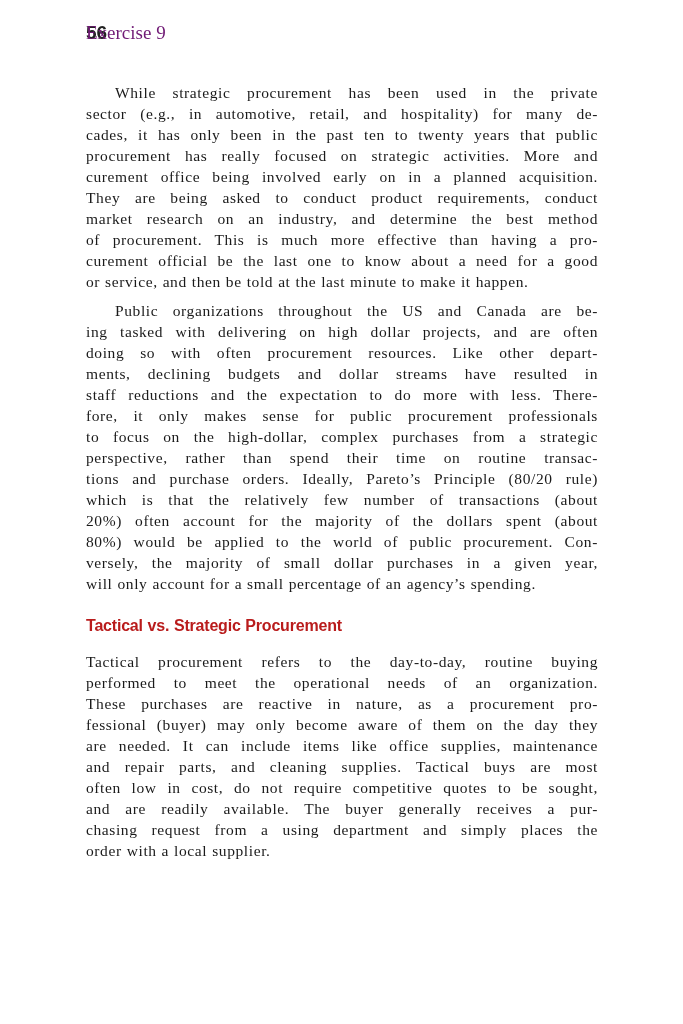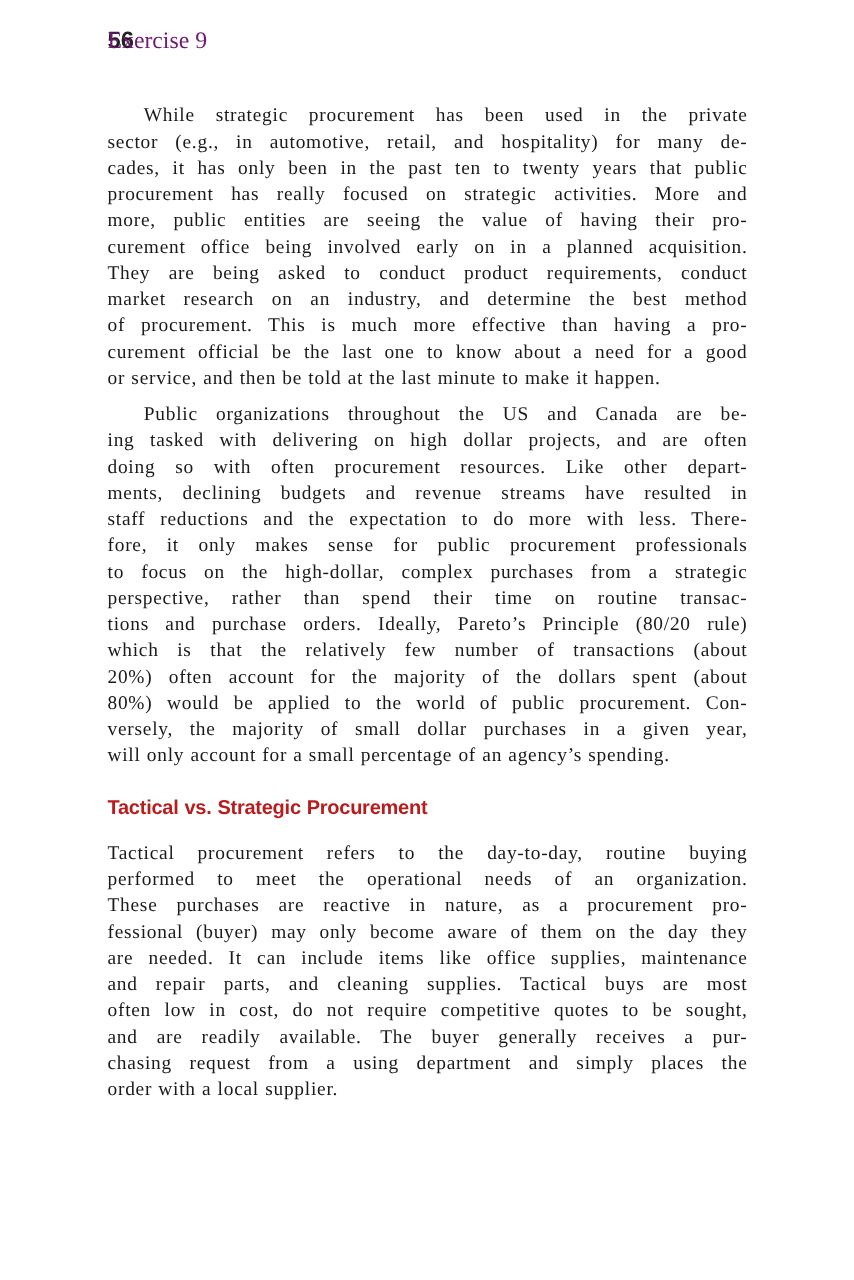--- a/index.html
+++ b/index.html
@@ -22,33 +22,32 @@
   <span class="page-number">56</span>
   <div class="running-head">Exercise 9</div>
 </div>
 
 <div class="body">
   <div class="para" id="para-0">
       <span class="line indent">While strategic procurement has been used in the private</span>
       <span class="line">sector (e.g., in automotive, retail, and hospitality) for many de-</span>
       <span class="line">cades, it has only been in the past ten to twenty years that public</span>
       <span class="line">procurement has really focused on strategic activities. More and</span>
-      <span class="line">more, public entities are seeing the value of having their pro-</span>
       <span class="line">curement office being involved early on in a planned acquisition.</span>
       <span class="line">They are being asked to conduct product requirements, conduct</span>
       <span class="line">market research on an industry, and determine the best method</span>
       <span class="line">of procurement. This is much more effective than having a pro-</span>
       <span class="line">curement official be the last one to know about a need for a good</span>
       <span class="line last">or service, and then be told at the last minute to make it happen.</span>
     </div>
   <div class="para" id="para-1">
       <span class="line indent">Public organizations throughout the US and Canada are be-</span>
       <span class="line">ing tasked with delivering on high dollar projects, and are often</span>
       <span class="line">doing so with often procurement resources. Like other depart-</span>
-      <span class="line">ments, declining budgets and revenue streams have resulted in</span>
+      <span class="line">ments, declining budgets and dollar streams have resulted in</span>
       <span class="line">staff reductions and the expectation to do more with less. There-</span>
       <span class="line">fore, it only makes sense for public procurement professionals</span>
       <span class="line">to focus on the high-dollar, complex purchases from a strategic</span>
       <span class="line">perspective, rather than spend their time on routine transac-</span>
       <span class="line">tions and purchase orders. Ideally, Pareto’s Principle (80/20 rule)</span>
       <span class="line">which is that the relatively few number of transactions (about</span>
       <span class="line">20%) often account for the majority of the dollars spent (about</span>
       <span class="line">80%) would be applied to the world of public procurement. Con-</span>
       <span class="line">versely, the majority of small dollar purchases in a given year,</span>
       <span class="line last">will only account for a small percentage of an agency’s spending.</span>

